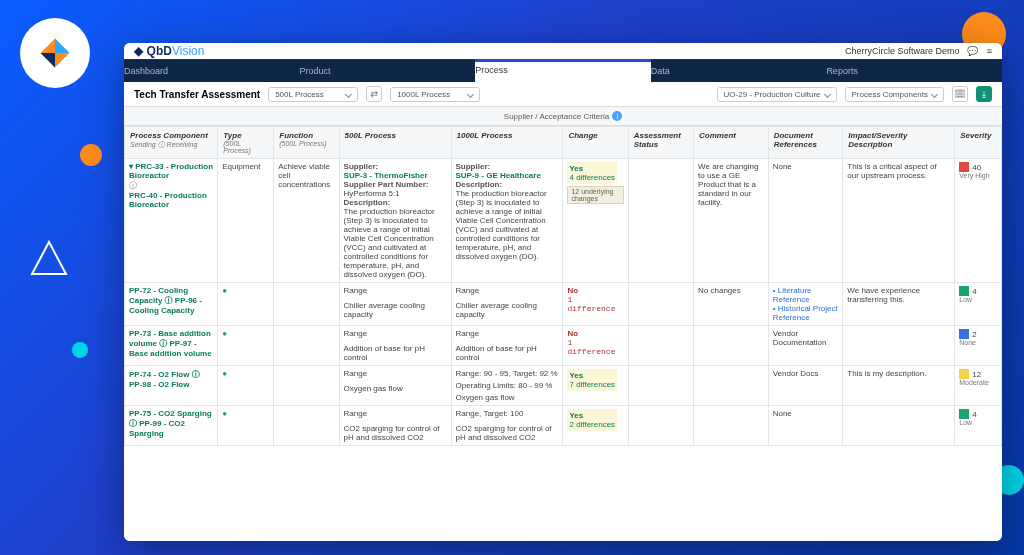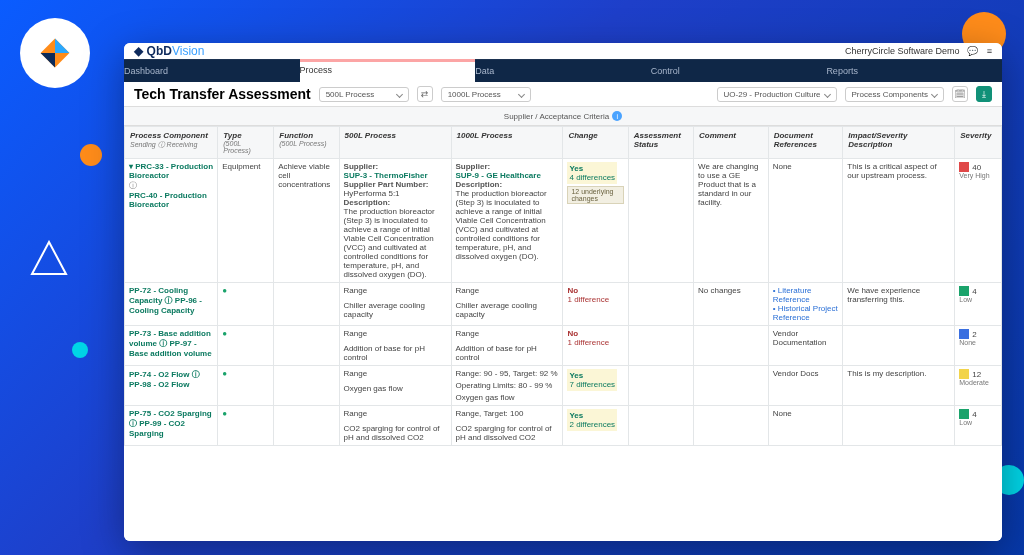--- a/index.html
+++ b/index.html
@@ -22,45 +22,45 @@
 }
 .topbar { background:#fff; height:16px; display:flex; align-items:center; justify-content:space-between; padding:0 10px; }
 .logo-txt { font-weight:700; font-size:12px; color:#0e2a5c; }
 .logo-txt .vis { color:#3aa0ff; font-weight:400; }
 .top-right { display:flex; align-items:center; gap:8px; font-size:9px; color:#333; }
 
 .navstrip { background:#0f2747; color:#cfd8e3; }
 .crumb { padding:6px 12px; font-size:10px; color:#e6edf5; }
 .tabs { display:flex; }
 .tab { flex:1; padding:6px 0; font-size:9px; color:#a8b6cc; border-top:1px solid rgba(255,255,255,.06); }
-.tab.active { background:#fff; color:#333; border-top:3px solid #fca5a5; padding-top:3px; }
+.tab.active { background:#fff; color:#333; border-top:3px solid #1d4ed8; padding-top:3px; }
 
 .filterbar { background:#fff; display:flex; align-items:center; gap:8px; padding:4px 10px; border-bottom:1px solid #ddd; }
-.filterbar .title { font-weight:600; font-size:14px; margin-right:auto; }
+.filterbar .title { font-weight:600; font-size:10px; margin-right:auto; }
 .sel { border:1px solid #ccc; border-radius:3px; padding:2px 6px; font-size:8px; color:#555; display:flex; align-items:center; gap:4px; background:#fff; min-width:90px; justify-content:space-between; }
 .sel.small { min-width:70px; }
 .chev { border:solid #888; border-width:0 1px 1px 0; display:inline-block; padding:2px; transform:rotate(45deg); }
 .iconbtn { width:16px; height:16px; display:flex; align-items:center; justify-content:center; border:1px solid #ccc; border-radius:3px; font-size:9px; color:#666; }
 .iconbtn.primary { background:#119178; color:#fff; border-color:#119178; }
 
 .criteria-hdr { background:#f6f7f8; text-align:center; padding:4px; font-size:8px; color:#555; border-bottom:1px solid #ddd; }
 .criteria-hdr .info { display:inline-flex; width:10px; height:10px; border-radius:50%; background:#4aa3ff; color:#fff; align-items:center; justify-content:center; font-size:7px; margin-left:3px; }
 
 .tablewrap { flex:1; overflow:auto; background:#fff; }
 table { border-collapse:collapse; width:100%; table-layout:fixed; }
 th, td { border:1px solid #e3e6e8; padding:4px 5px; vertical-align:top; font-size:8px; color:#444; text-align:left; }
 th { background:#f6f7f8; color:#333; font-weight:600; font-size:8px;font-style:italic; }
 th .sub { display:block; font-weight:400; color:#777; font-size:7px; }
 .link { color:#0b7a60; font-weight:600; }
 .linkblue { color:#2a6fd6; }
 .lbl { font-weight:700; color:#555; }
 .change-yes { color:#0b7a60; font-weight:600; }
 .change-no { color:#a33; font-weight:600; }
 .diff { color:#0b7a60; }
-.diff-no { color:#a33; }
+.diff-no { color:#a33;font-family:Liberation Mono, monospace; }
 .underly { background:#f2efe2; border:1px solid #d9d3b8; padding:1px 3px; font-size:7px; color:#6b6340; display:inline-block; margin-top:2px; }
 .yeshl { background:#fbf6d6; padding:2px; display:inline-block; }
 .sev { display:flex; align-items:center; gap:3px; }
 .sevbox { width:10px; height:10px; display:inline-block; }
 .sevtxt { font-size:7px; color:#777; }
 td.smallpad { padding:3px 4px;margin-left:32px; }
 .rowsep td { border-top:1.5px solid #cfd6da; }
 col.c-comp{width:10%} col.c-type{width:6%} col.c-func{width:7%}
 col.c-500{width:12%} col.c-1000{width:12%} col.c-chg{width:7%}
 col.c-ass{width:7%} col.c-com{width:8%} col.c-doc{width:8%}
@@ -96,23 +96,23 @@
     <div class="top-right">
       <span>CherryCircle Software Demo</span>
       <span>💬</span>
       <span>≡</span>
     </div>
   </div>
 
   <div class="navstrip">
     <div class="tabs" id="tabs">
         <div class="tab">Dashboard</div>
+        <div class="tab">Product</div>
         <div class="tab active">Process</div>
         <div class="tab">Data</div>
-        <div class="tab">Control</div>
         <div class="tab">Reports</div>
       </div>
   </div>
 
   <div class="filterbar">
     <div class="title">Tech Transfer Assessment</div>
     <div class="sel">
         <span>500L Process</span>
         <span class="chev"></span>
       </div>

